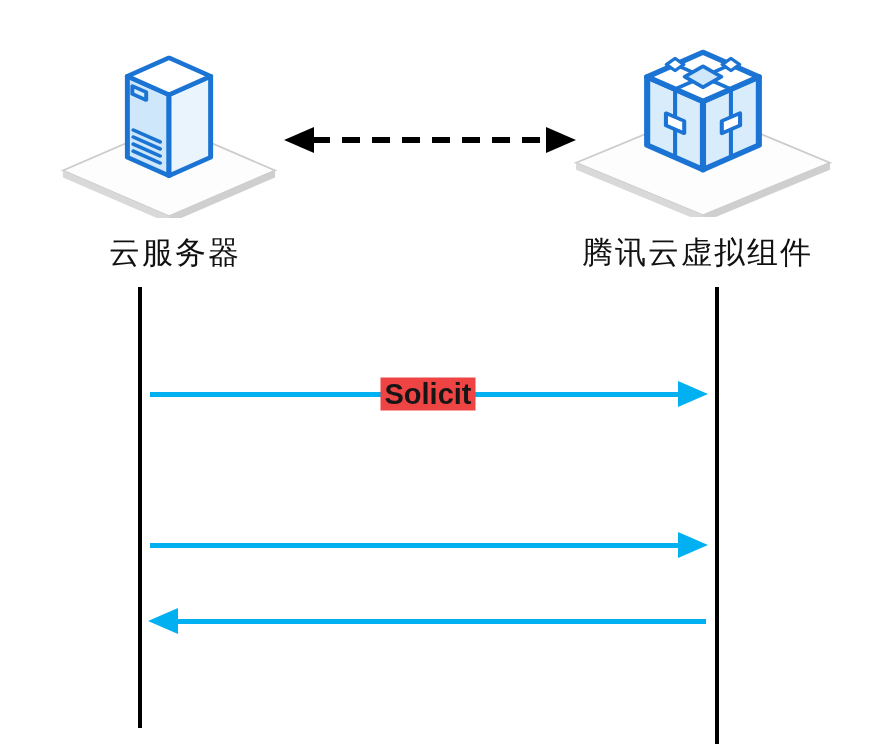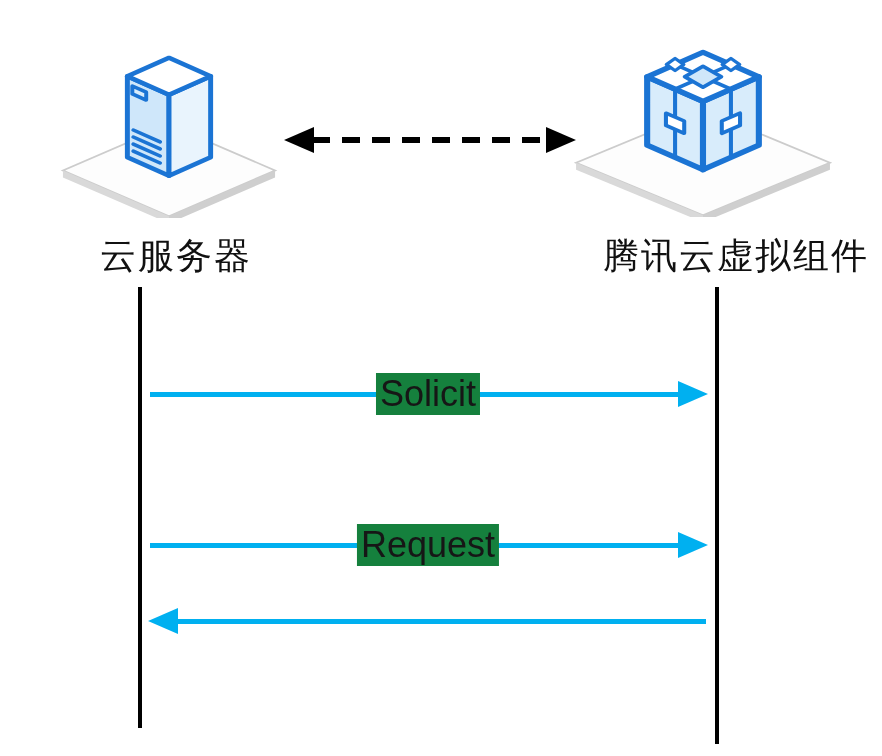--- a/index.html
+++ b/index.html
@@ -2,40 +2,40 @@
 <html><head>
 <meta charset="utf-8">
 <style>
   html,body{margin:0;padding:0;background:#fff;}
   #stage{position:relative;width:882px;height:756px;background:#ffffff;overflow:hidden;
          font-family:"Liberation Sans",sans-serif;}
 
   
   .node-icon{position:absolute;}
   .node-label{position:absolute;color:#111;font-family:"DejaVu Serif","Liberation Serif",serif;
-              font-size:36px;letter-spacing:2px;white-space:nowrap;text-align:center;}
+              font-size:31px;letter-spacing:2px;white-space:nowrap;text-align:center;}
 
   
   #dashed-arrow{position:absolute;left:280px;top:118px;width:300px;height:44px;}
 
   
   .lifeline{position:absolute;width:4px;background:#000;}
   #lifeline-left{left:138px;top:287px;height:441px;}
   #lifeline-right{left:715px;top:287px;height:457px;}
 
   .msg-row{position:absolute;left:150px;width:556px;height:30px;}
   .msg-line{position:absolute;top:13px;height:5px;background:#00b0f0;}
   .dir-right .msg-line{left:0;right:27px;}
   .dir-left  .msg-line{left:27px;right:0;}
   .msg-head{position:absolute;width:0;height:0;top:2px;
             border-top:13px solid transparent;border-bottom:13px solid transparent;}
   .dir-right .msg-head{right:-2px;border-left:30px solid #00b0f0;}
   .dir-left  .msg-head{left:-2px;border-right:30px solid #00b0f0;}
   .msg-label{position:absolute;left:50%;top:15px;transform:translate(-50%,-50%);
-             background:#15803d;padding:0 4px;color:#161616;font-weight:400;font-size:36px;
+             background:#ef4444;padding:0 4px;color:#161616;font-weight:700;font-size:29px;
              font-family:"Liberation Sans","DejaVu Sans",sans-serif;white-space:nowrap;}
 
   #row-solicit{top:379px;}
   #row-advertise{top:454px;}
   #row-request{top:530px;}
   #row-reply{top:606px;}
 </style>
 </head>
 <body>
 
@@ -93,36 +93,35 @@
     </g>
 
     <polygon points="130,38 148,50 130,62 112,50" fill="#cfe7fa" stroke="#1b74d4" stroke-width="4" stroke-linejoin="round"></polygon>
 
     <polygon points="102.5,29 111,36 102.5,43 94,36" fill="#ffffff" stroke="#1b74d4" stroke-width="3.5" stroke-linejoin="round"></polygon>
     <polygon points="157.5,29 166,36 157.5,43 149,36" fill="#ffffff" stroke="#1b74d4" stroke-width="3.5" stroke-linejoin="round"></polygon>
 
     <polygon points="93.5,91.5 111.5,100.5 111.5,114.5 93.5,105.5" fill="#ffffff" stroke="#1b74d4" stroke-width="4" stroke-linejoin="round"></polygon>
     <polygon points="148.5,100.5 166.5,91.5 166.5,105.5 148.5,114.5" fill="#ffffff" stroke="#1b74d4" stroke-width="4" stroke-linejoin="round"></polygon>
   </svg>
-  <div class="node-label" style="left:603px;top:232px;width:256px;">腾讯云虚拟组件</div>
+  <div class="node-label" style="left:557px;top:232px;width:256px;text-align:right;">腾讯云虚拟组件</div>
 
   <div id="lifeline-left" class="lifeline"></div>
   <div id="lifeline-right" class="lifeline"></div>
 
   <div id="row-solicit" class="msg-row dir-right">
     <div class="msg-line"></div>
     <div class="msg-head"></div>
     <div class="msg-label">Solicit</div>
   </div>
 
 
   <div id="row-request" class="msg-row dir-right">
     <div class="msg-line"></div>
     <div class="msg-head"></div>
-    <div class="msg-label">Request</div>
   </div>
 
   <div id="row-reply" class="msg-row dir-left">
     <div class="msg-line"></div>
     <div class="msg-head"></div>
   </div>
 
 </div>
 
 </body></html>

